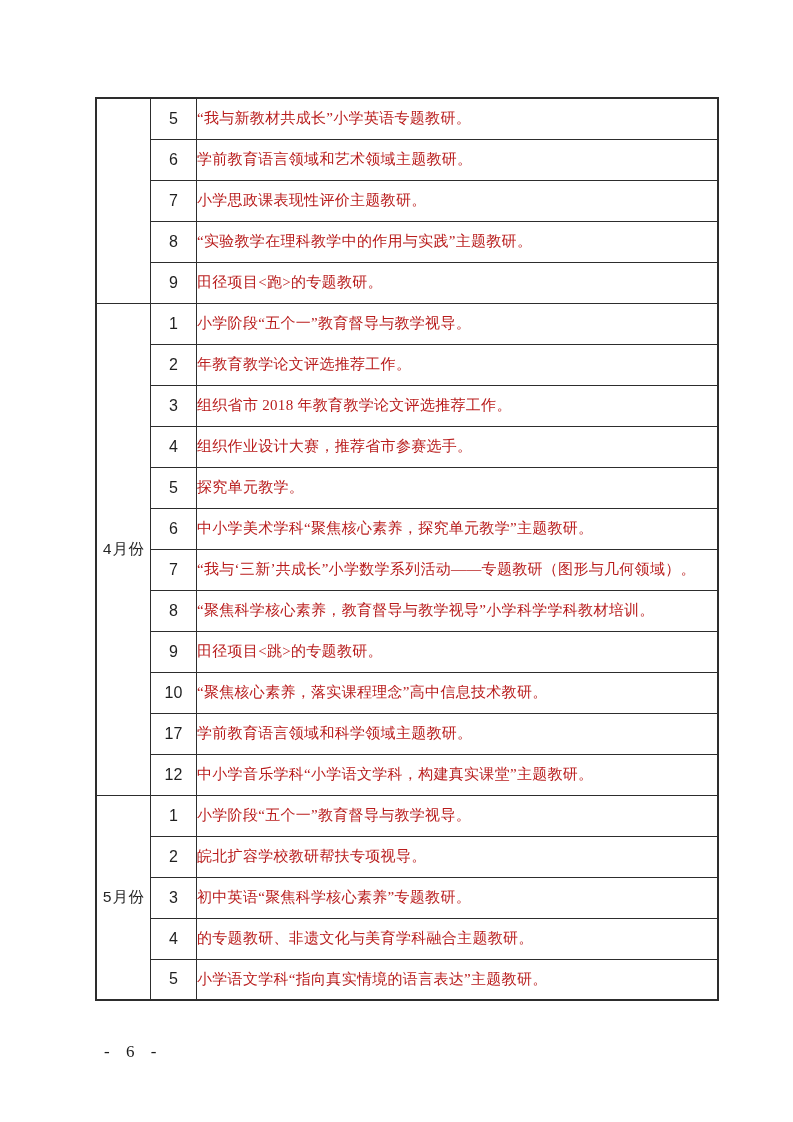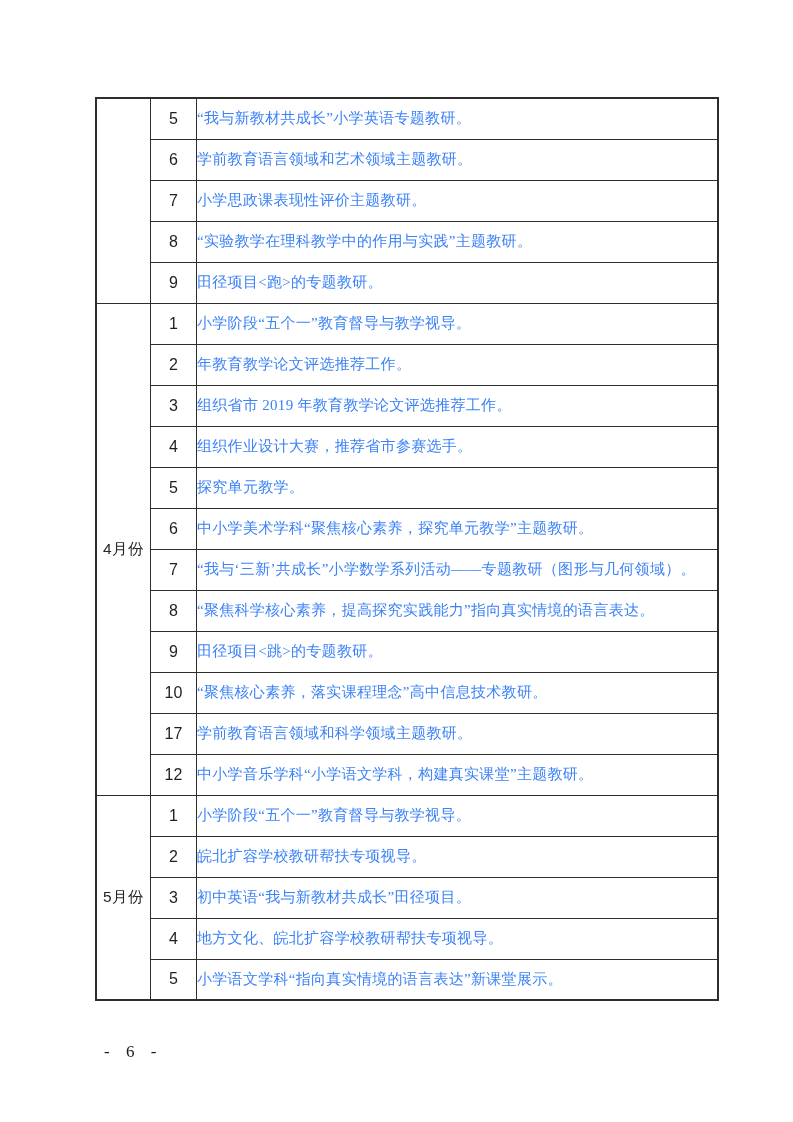--- a/index.html
+++ b/index.html
@@ -28,38 +28,38 @@
     border: 1.5px solid #2d2d2d;
     padding: 0;
     vertical-align: middle;
   }
   table.schedule tr {
     height: 41px;
   }
   td.month-cell {
     width: 53px;
     text-align: center;
-    font-family: Liberation Sans, sans-serif;
+    font-family: Liberation Mono, monospace;
     font-size: 15.5px;
     color: #262626;
     letter-spacing: 0.5px;
   }
   td.num-cell {
     width: 45px;
     text-align: center;
     font-family: "Liberation Sans", sans-serif;
     font-size: 16px;
     color: #1f1f1f;
   }
   td.content-cell {
     width: 520px;
     padding-left: 9px;
     font-family: "Liberation Serif", serif;
     font-size: 15px;
-    color: #3b82f6;
+    color: #b91c1c;
     letter-spacing: 0.3px;
     white-space: nowrap;
     overflow: visible;
   }
   .page-number {
     position: absolute;
     left: 104px;
     top: 1042px;
     font-family: "Liberation Serif", serif;
     font-size: 17px;
@@ -100,41 +100,41 @@
           <td class="month-cell" rowspan="12">4月份</td>
           <td class="num-cell">1</td>
           <td class="content-cell">小学阶段“五个一”教育督导与教学视导。</td>
         </tr>
         <tr>
           <td class="num-cell">2</td>
           <td class="content-cell">年教育教学论文评选推荐工作。</td>
         </tr>
         <tr>
           <td class="num-cell">3</td>
-          <td class="content-cell">组织省市 2019 年教育教学论文评选推荐工作。</td>
+          <td class="content-cell">组织省市 2018 年教育教学论文评选推荐工作。</td>
         </tr>
         <tr>
           <td class="num-cell">4</td>
           <td class="content-cell">组织作业设计大赛，推荐省市参赛选手。</td>
         </tr>
         <tr>
           <td class="num-cell">5</td>
           <td class="content-cell">探究单元教学。</td>
         </tr>
         <tr>
           <td class="num-cell">6</td>
           <td class="content-cell">中小学美术学科“聚焦核心素养，探究单元教学”主题教研。</td>
         </tr>
         <tr>
           <td class="num-cell">7</td>
           <td class="content-cell">“我与‘三新’共成长”小学数学系列活动——专题教研（图形与几何领域）。</td>
         </tr>
         <tr>
           <td class="num-cell">8</td>
-          <td class="content-cell">“聚焦科学核心素养，提高探究实践能力”指向真实情境的语言表达。</td>
+          <td class="content-cell">“聚焦科学核心素养，教育督导与教学视导”小学科学学科教材培训。</td>
         </tr>
         <tr>
           <td class="num-cell">9</td>
           <td class="content-cell">田径项目&lt;跳&gt;的专题教研。</td>
         </tr>
         <tr>
           <td class="num-cell">10</td>
           <td class="content-cell">“聚焦核心素养，落实课程理念”高中信息技术教研。</td>
         </tr>
         <tr>
@@ -149,28 +149,28 @@
           <td class="month-cell" rowspan="5">5月份</td>
           <td class="num-cell">1</td>
           <td class="content-cell">小学阶段“五个一”教育督导与教学视导。</td>
         </tr>
         <tr>
           <td class="num-cell">2</td>
           <td class="content-cell">皖北扩容学校教研帮扶专项视导。</td>
         </tr>
         <tr>
           <td class="num-cell">3</td>
-          <td class="content-cell">初中英语“我与新教材共成长”田径项目。</td>
+          <td class="content-cell">初中英语“聚焦科学核心素养”专题教研。</td>
         </tr>
         <tr>
           <td class="num-cell">4</td>
-          <td class="content-cell">地方文化、皖北扩容学校教研帮扶专项视导。</td>
+          <td class="content-cell">的专题教研、非遗文化与美育学科融合主题教研。</td>
         </tr>
         <tr>
           <td class="num-cell">5</td>
-          <td class="content-cell">小学语文学科“指向真实情境的语言表达”新课堂展示。</td>
+          <td class="content-cell">小学语文学科“指向真实情境的语言表达”主题教研。</td>
         </tr>
       </tbody>
   </table>
 
   <div class="page-number">- 6 -</div>
 
 </div>
 
 </body></html>

